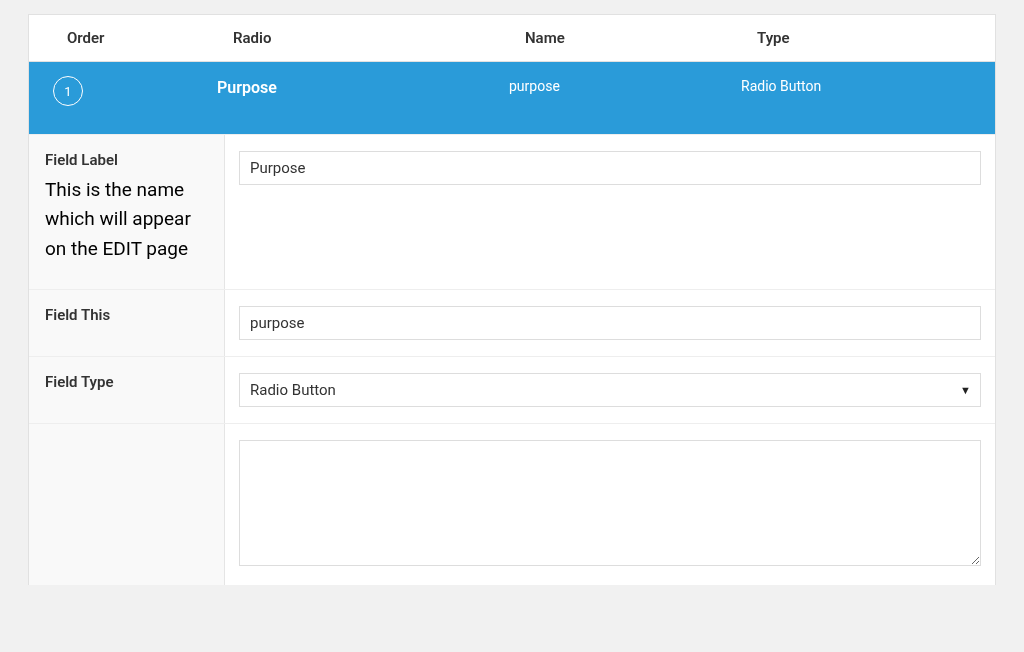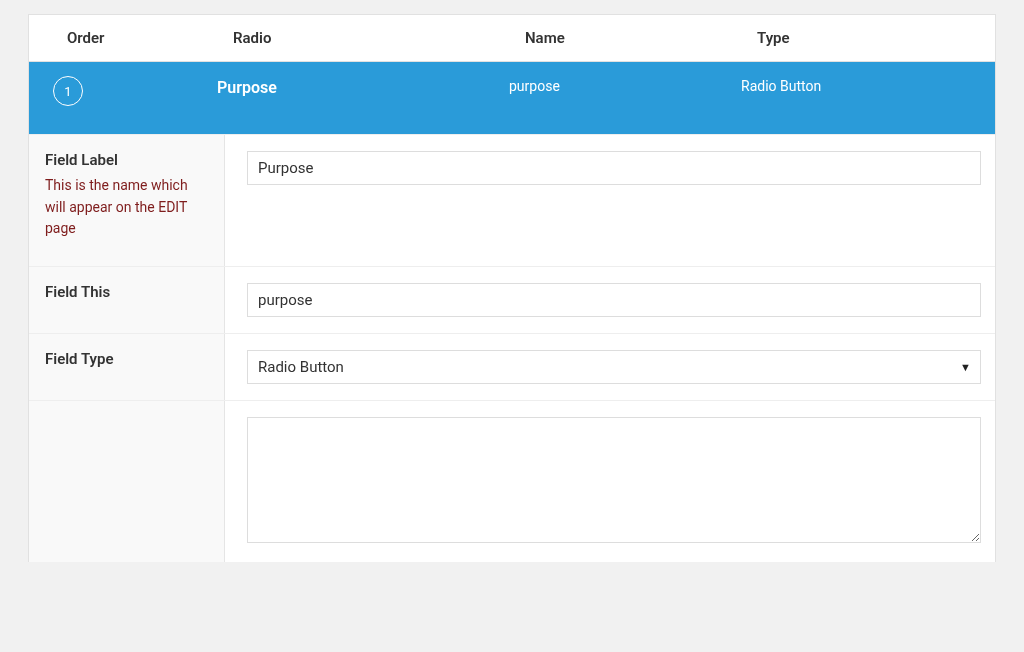--- a/index.html
+++ b/index.html
@@ -50,37 +50,36 @@
       margin-top: -2px;
     }
     .summary-row .label-main {
       font-weight: 600;
       font-size: 16px;
     }
     .summary-row .sub { font-size: 14px; }
     .field-row {
       display: flex;
       border-top: 1px solid #eee;
-      gap: 8px;
     }
     .field-left {
       flex: 0 0 196px;
       background: #f9f9f9;
       border-right: 1px solid #e5e5e5;
       padding: 16px 18px 26px 16px;
     }
     .field-left .flabel {
       font-weight: 600;
       font-size: 15px;
       color: #333;
       margin-bottom: 6px;
     }
     .field-left .fhelp {
-      color: #7f1d1d;
-      font-size: 14px;
+      color: #000000;
+      font-size: 19px;
       line-height: 1.55;
     }
     .field-right {
       flex: 1;
       padding: 16px 14px 16px 14px;
     }
     .text-input, .select-input {
       width: 100%;
       font-family: inherit;
       font-size: 15px;

